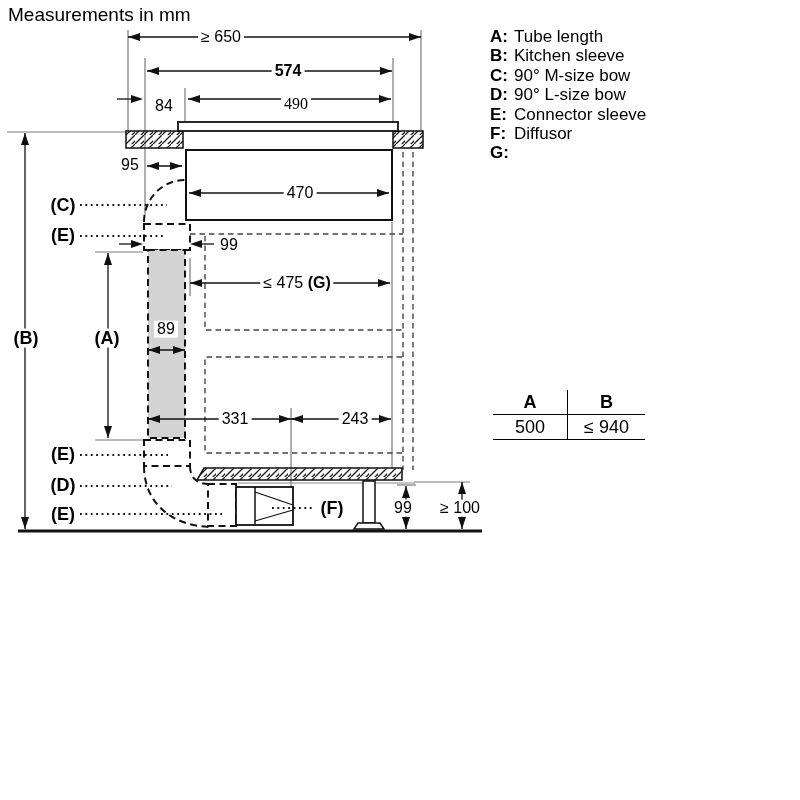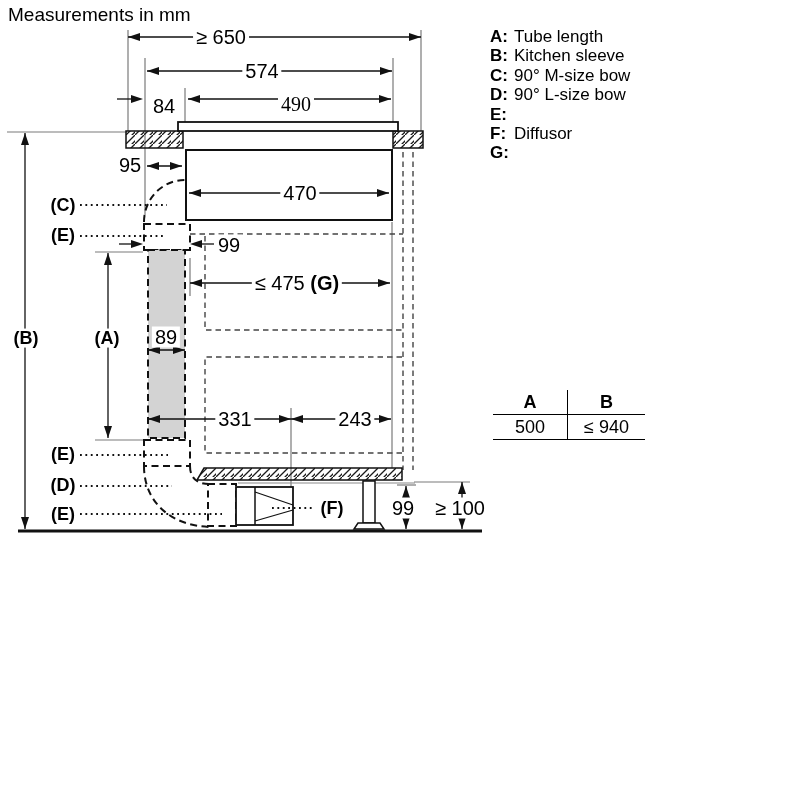--- a/index.html
+++ b/index.html
@@ -1,20 +1,20 @@
 <!DOCTYPE html>
 <html><head>
 <meta charset="utf-8">
 <style>
   html,body{margin:0;padding:0;background:#fff;}
   .canvas{position:relative;width:800px;height:580px;background:#ffffff;
           font-family:"Liberation Sans",sans-serif;color:#000;overflow:hidden;}
   .canvas svg{position:absolute;left:0;top:0;}
   .txt{position:absolute;transform:translate(-50%,-50%);white-space:nowrap;line-height:1.05;}
-  .dim{font-size:20px;background:#fff;padding:0 3px;}
+  .dim{font-size:16px;background:#fff;padding:0 3px;}
   .plabel{font-size:18px;font-weight:bold;background:#fff;padding:0 2px;}
   .title{position:absolute;left:8px;top:4px;font-size:19px;}
   .legend{position:absolute;left:490px;top:27px;font-size:17px;line-height:19.4px;}
   .legend-row{display:flex;}
   .legend-key{font-weight:bold;width:24px;flex:0 0 auto;}
   .note{position:absolute;left:490px;top:192px;width:300px;font-size:17px;line-height:19.4px;}
   .tbl{position:absolute;left:493px;top:390px;width:152px;font-size:18px;}
   .trow{display:flex;height:24px;align-items:center;}
   .trow.hline{border-bottom:1.5px solid #000;}
   .tc{text-align:center;}
@@ -146,28 +146,28 @@
     <polygon points="25,133 21,145 29,145"></polygon>
         <polygon points="25,529 21,517 29,517"></polygon>
   </g>
 
   <line x1="18" y1="531" x2="482" y2="531" stroke="#111" stroke-width="3"></line>
 </svg>
 
 <div class="title">Measurements in mm</div>
 
 <div class="txt dim" style="left:221px;top:37px;">≥ 650</div>
-<div class="txt dim" style="left:262px;top:71px;">574</div>
+<div class="txt dim" style="left:288px;top:71px;font-weight:bold;">574</div>
 <div class="txt dim" style="left:164px;top:106px;">84</div>
 <div class="txt dim" style="left:296px;top:104px;font-family:Liberation Serif, serif;">490</div>
 <div class="txt dim" style="left:130px;top:165px;">95</div>
 <div class="txt dim" style="left:300px;top:193px;">470</div>
 <div class="txt dim" style="left:229px;top:245px;">99</div>
 <div class="txt dim" style="left:297px;top:283px;"><span>≤ 475 </span><span class="bold">(G)</span></div>
-<div class="txt dim" style="left:166px;top:337px;">89</div>
+<div class="txt dim" style="left:166px;top:329px;">89</div>
 <div class="txt dim" style="left:235px;top:419px;">331</div>
 <div class="txt dim" style="left:355px;top:419px;">243</div>
 <div class="txt dim" style="left:403px;top:508px;">99</div>
 <div class="txt dim" style="left:460px;top:508px;text-align:right;">≥ 100</div>
 
 <div class="txt plabel" style="left:63px;top:205px;">(C)</div>
 <div class="txt plabel" style="left:63px;top:235px;">(E)</div>
 <div class="txt plabel" style="left:26px;top:338px;">(B)</div>
 <div class="txt plabel" style="left:107px;top:338px;">(A)</div>
 <div class="txt plabel" style="left:63px;top:454px;">(E)</div>
@@ -187,20 +187,21 @@
   <div class="legend-row">
         <span class="legend-key">C:</span>
         <span>90° M-size bow</span>
       </div>
   <div class="legend-row">
         <span class="legend-key">D:</span>
         <span>90° L-size bow</span>
       </div>
   <div class="legend-row">
         <span class="legend-key">E:</span>
+        <span>Connector sleeve</span>
       </div>
   <div class="legend-row">
         <span class="legend-key">F:</span>
         <span>Diffusor</span>
       </div>
   <div class="legend-row">
         <span class="legend-key">G:</span>
       </div>
 </div>
 

